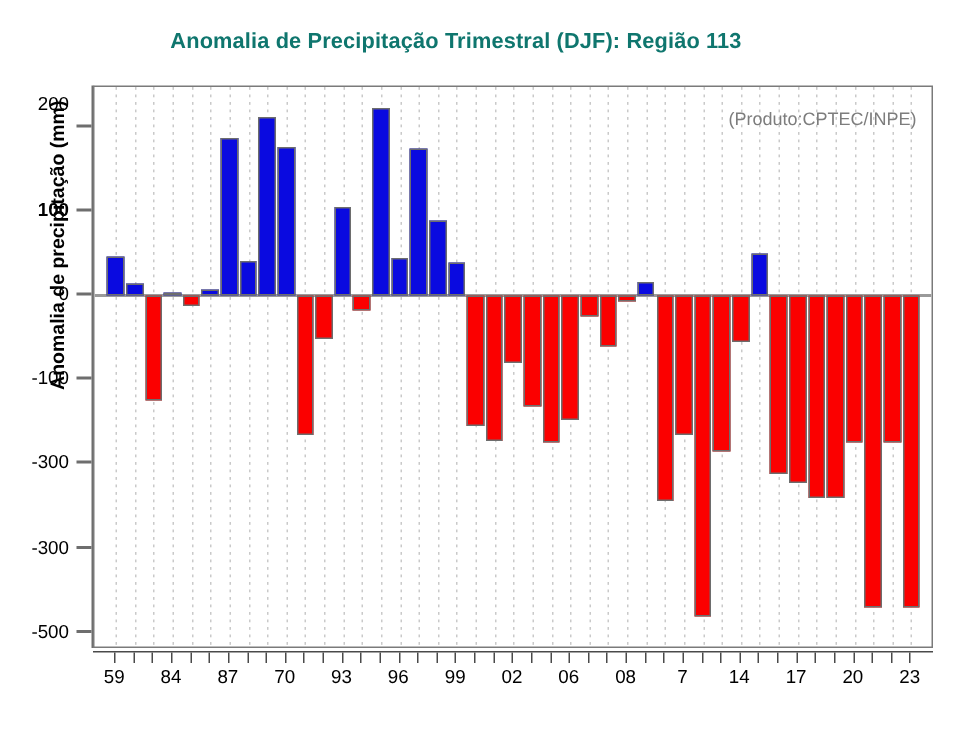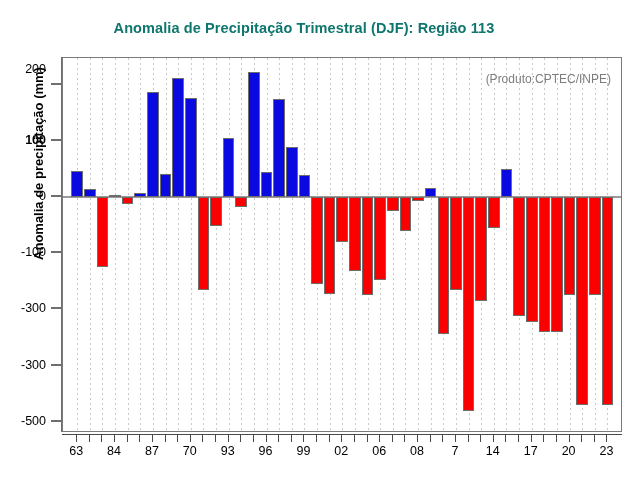--- a/index.html
+++ b/index.html
@@ -177,21 +177,21 @@
       <div class="ytick-label" style="top: 252.359px;">-100</div>
       <div class="ytick-mark" style="top: 307.497px;"></div>
       <div class="ytick-label" style="top: 308.497px;">-300</div>
       <div class="ytick-mark" style="top: 363.635px;"></div>
       <div class="ytick-label" style="top: 364.635px;">-300</div>
       <div class="ytick-mark" style="top: 419.772px;"></div>
       <div class="ytick-label" style="top: 420.772px;">-500</div>
     </div>
   <div id="x-axis-parts">
       <div class="xtick-mark" style="left: 76px;"></div>
-      <div class="xtick-label" style="left: 76.1421px;">63</div>
+      <div class="xtick-label" style="left: 76.1421px;">59</div>
       <div class="xtick-mark" style="left: 89px;"></div>
       <div class="xtick-mark" style="left: 101px;"></div>
       <div class="xtick-mark" style="left: 114px;"></div>
       <div class="xtick-label" style="left: 114.023px;">84</div>
       <div class="xtick-mark" style="left: 127px;"></div>
       <div class="xtick-mark" style="left: 139px;"></div>
       <div class="xtick-mark" style="left: 152px;"></div>
       <div class="xtick-label" style="left: 151.903px; text-align: center;">87</div>
       <div class="xtick-mark" style="left: 165px;"></div>
       <div class="xtick-mark" style="left: 177px;"></div>

